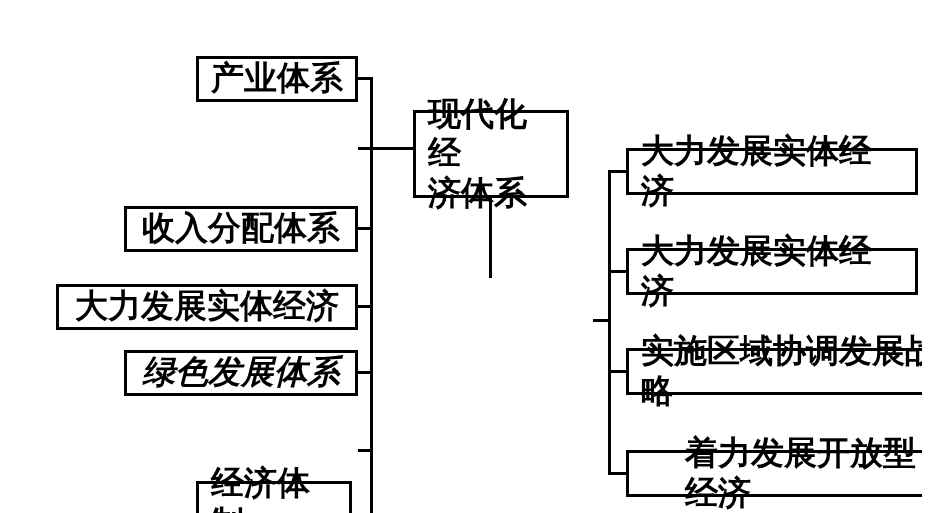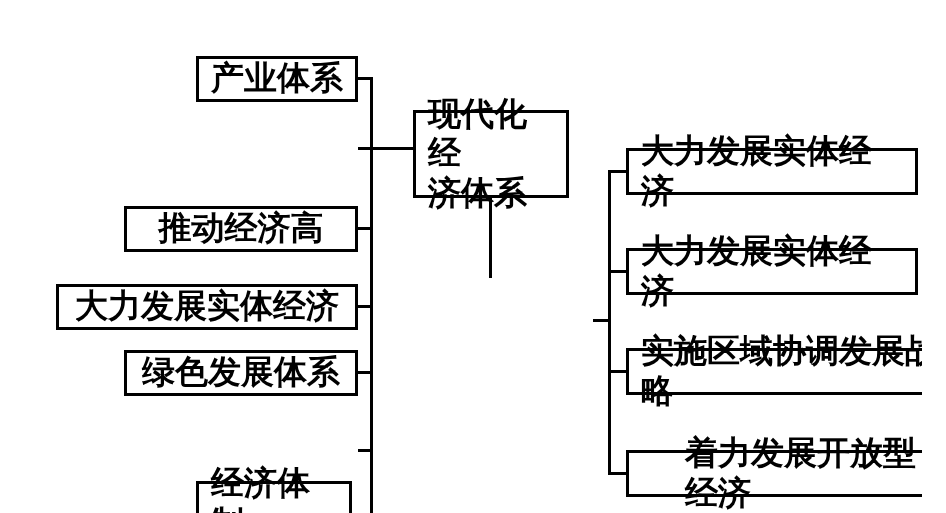--- a/index.html
+++ b/index.html
@@ -28,21 +28,21 @@
   .box.multiline { justify-content: center; padding: 0 0; }
   .box.multiline .lbl { white-space: pre-line; text-align: left; }
   .hline { position: absolute; height: 3px; background: #000000; }
   .vline { position: absolute; width: 3px; background: #000000; }
 
   
   #lb1 { left: 148px; top: 8px;   width: 162px; height: 46px; }
   #lb2 { left: 148px; top: 78px;  width: 162px; height: 46px; }
   #lb3 { left: 76px;  top: 158px; width: 234px; height: 46px; }
   #lb4 { left: 8px;   top: 236px; width: 302px; height: 46px; }
-  #lb5 { left: 76px;  top: 302px; width: 234px; height: 46px; }
+  #lb5 { left: 76px;  top: 302px; width: 234px; height: 46px; font-style: italic; }
   #lb6 { left: 76px;  top: 380px; width: 234px; height: 46px; }
   #lb7 { left: 148px; top: 433px; width: 156px; height: 46px; }
 
   
   #cb1 { left: 365px; top: 62px;  width: 156px; height: 88px; }
   #cb2 { left: 345px; top: 230px; width: 200px; height: 85px; }
 
   
   #rb1 { left: 578px; top: 100px; width: 292px; height: 47px; }
   #rb2 { left: 578px; top: 200px; width: 292px; height: 47px; }
@@ -76,21 +76,21 @@
 </style>
 </head>
 <body>
 
 <div class="canvas">
 
   <div class="box" id="lb1">
     <span class="lbl">产业体系</span>
   </div>
   <div class="box" id="lb3">
-    <span class="lbl">推动经济高</span>
+    <span class="lbl">收入分配体系</span>
   </div>
   <div class="box" id="lb4">
     <span class="lbl">大力发展实体经济</span>
   </div>
   <div class="box" id="lb5">
     <span class="lbl">绿色发展体系</span>
   </div>
   <div class="box" id="lb7">
     <span class="lbl">经济体制</span>
   </div>

